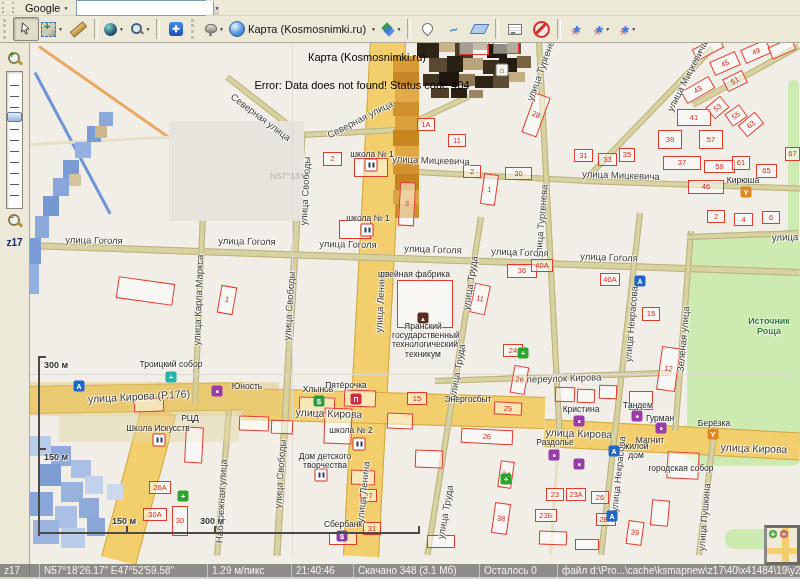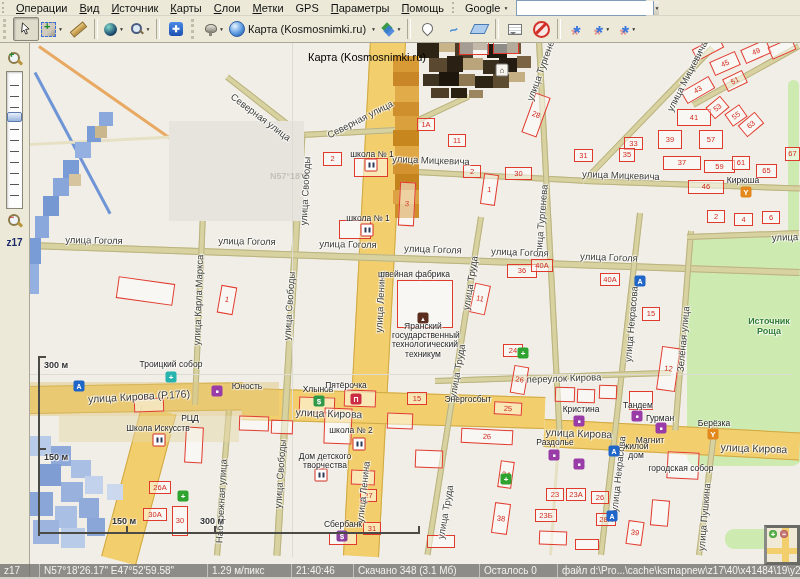--- a/index.html
+++ b/index.html
@@ -117,21 +117,20 @@
   #bottom-edge{height:2px;background:#d4d0c8;flex:0 0 auto;}
 </style>
 </head>
 <body>
 
 <div id="win">
 
 
   <div id="menubar">
     <div class="mgrip"></div>
-    <span id="menu-items"><span class="mi">Операции</span><span class="mi">Вид</span><span class="mi">Источник</span><span class="mi">Карты</span><span class="mi">Слои</span><span class="mi">Метки</span><span class="mi nul">GPS</span><span class="mi">Параметры</span><span class="mi">Помощь</span></span>
     <div class="mgrip"></div>
     <div id="google-item">
       <span>Google</span>
       <span class="dd">▼</span>
     </div>
     <div id="search-combo">
       <input id="search-input" value="" style="">
       <div id="search-dd">
           <span>▼</span>
         </div>
@@ -332,21 +331,21 @@
           <div class="bld" style="left: 664px; top: 172px; width: 36px; height: 12px; transform: rotate(0deg);">37</div>
           <div class="bld" style="left: 705px; top: 176px; width: 29px; height: 11px; transform: rotate(0deg);">59</div>
           <div class="bld" style="left: 733px; top: 172px; width: 16px; height: 12px; transform: rotate(0deg);">61</div>
           <div class="bld" style="left: 757px; top: 180px; width: 19px; height: 12px; transform: rotate(0deg);">65</div>
           <div class="bld" style="left: 786px; top: 163px; width: 13px; height: 12px; transform: rotate(0deg);">67</div>
           <div class="bld" style="left: 689px; top: 196px; width: 34px; height: 12px; transform: rotate(0deg);">46</div>
           <div class="bld" style="left: 708px; top: 226px; width: 16px; height: 11px; transform: rotate(0deg);">2</div>
           <div class="bld" style="left: 735px; top: 229px; width: 17px; height: 11px; transform: rotate(0deg);">4</div>
           <div class="bld" style="left: 763px; top: 227px; width: 16px; height: 11px; transform: rotate(0deg);">6</div>
           <div class="bld" style="left: 575px; top: 165px; width: 17px; height: 11px; transform: rotate(0deg);">31</div>
-          <div class="bld" style="left: 599px; top: 153px; width: 17px; height: 11px; transform: rotate(0deg); margin-left: 26px;">33</div>
+          <div class="bld" style="left: 599px; top: 169px; width: 17px; height: 11px; transform: rotate(0deg);">33</div>
           <div class="bld" style="left: 620px; top: 164px; width: 14px; height: 12px; transform: rotate(0deg);">35</div>
           <div class="bld" style="left: 770px; top: 58px; width: 24px; height: 11px; transform: rotate(-24deg);"></div>
           <div class="bld" style="left: 694px; top: 58px; width: 28px; height: 11px; transform: rotate(-28deg);"></div>
           <div class="bld" style="left: 529px; top: 110px; width: 14px; height: 40px; transform: rotate(20deg);">28</div>
           <div class="bld" style="left: 418px; top: 134px; width: 16px; height: 11px; transform: rotate(0deg);">1А</div>
           <div class="bld" style="left: 449px; top: 150px; width: 16px; height: 11px; transform: rotate(0deg);">11</div>
           <div class="bld" style="left: 324px; top: 168px; width: 17px; height: 12px; transform: rotate(0deg);">2</div>
           <div class="bld" style="left: 464px; top: 181px; width: 16px; height: 11px; transform: rotate(0deg);">2</div>
           <div class="bld" style="left: 483px; top: 190px; width: 13px; height: 29px; transform: rotate(8deg);">1</div>
           <div class="bld" style="left: 506px; top: 183px; width: 25px; height: 11px; transform: rotate(0deg);">30</div>
@@ -481,20 +480,21 @@
           <div class="mic mic-pharmacy" style="left: 507px; top: 495px;">+</div>
           <div class="mic mic-bus" style="left: 80px; top: 402px;">A</div>
           <div class="mic mic-bus" style="left: 615px; top: 467px;">A</div>
           <div class="mic mic-bus" style="left: 613px; top: 532px;">A</div>
           <div class="mic mic-bus" style="left: 641px; top: 297px;">A</div>
           <div class="mic mic-shop-violet" style="left: 580px; top: 480px;">■</div>
           <div class="mic mic-museum" style="left: 503px; top: 86px;">⌂</div>
         </div>
 
       <div class="ovl" style="left:337px;top:8px;">Карта (Kosmosnimki.ru)</div>
+      <div class="ovl" style="left:332px;top:36px;">Error: Data does not found! Status code 404</div>
       <div id="watermark" style="left:240px;top:128px;">N57°18'3</div>
 
       <div class="scl" style="left:8px;top:313px;width:2px;height:180px;"></div>
       <div class="scl" style="left:8px;top:489px;width:382px;height:2px;"></div>
       <div class="scl" style="left:8px;top:313px;width:8px;height:2px;"></div>
       <div class="scl" style="left:8px;top:405px;width:8px;height:2px;"></div>
       <div class="scl" style="left:96px;top:483px;width:2px;height:8px;"></div>
       <div class="scl" style="left:184px;top:483px;width:2px;height:8px;"></div>
       <div class="scl" style="left:388px;top:483px;width:2px;height:8px;"></div>
       <div class="scl-lab" style="left:14px;top:317px;">300 м</div>

